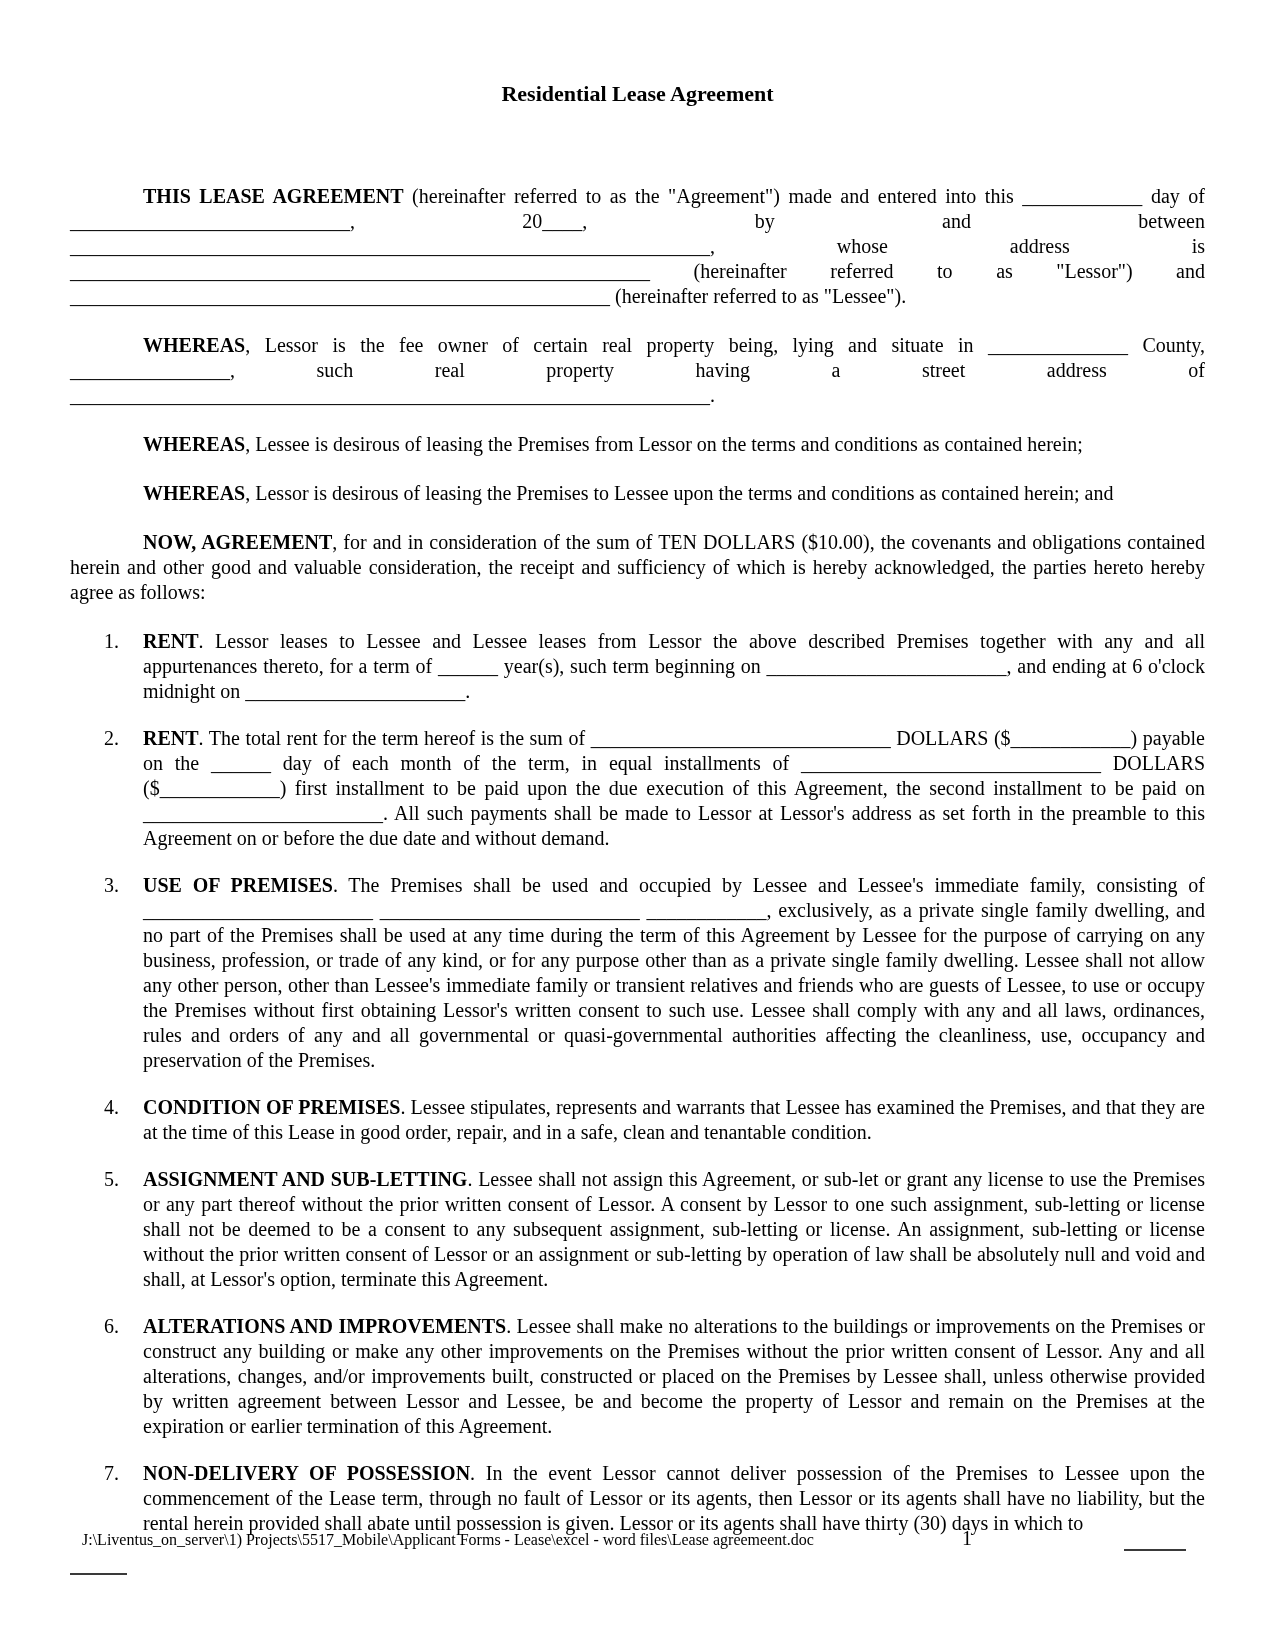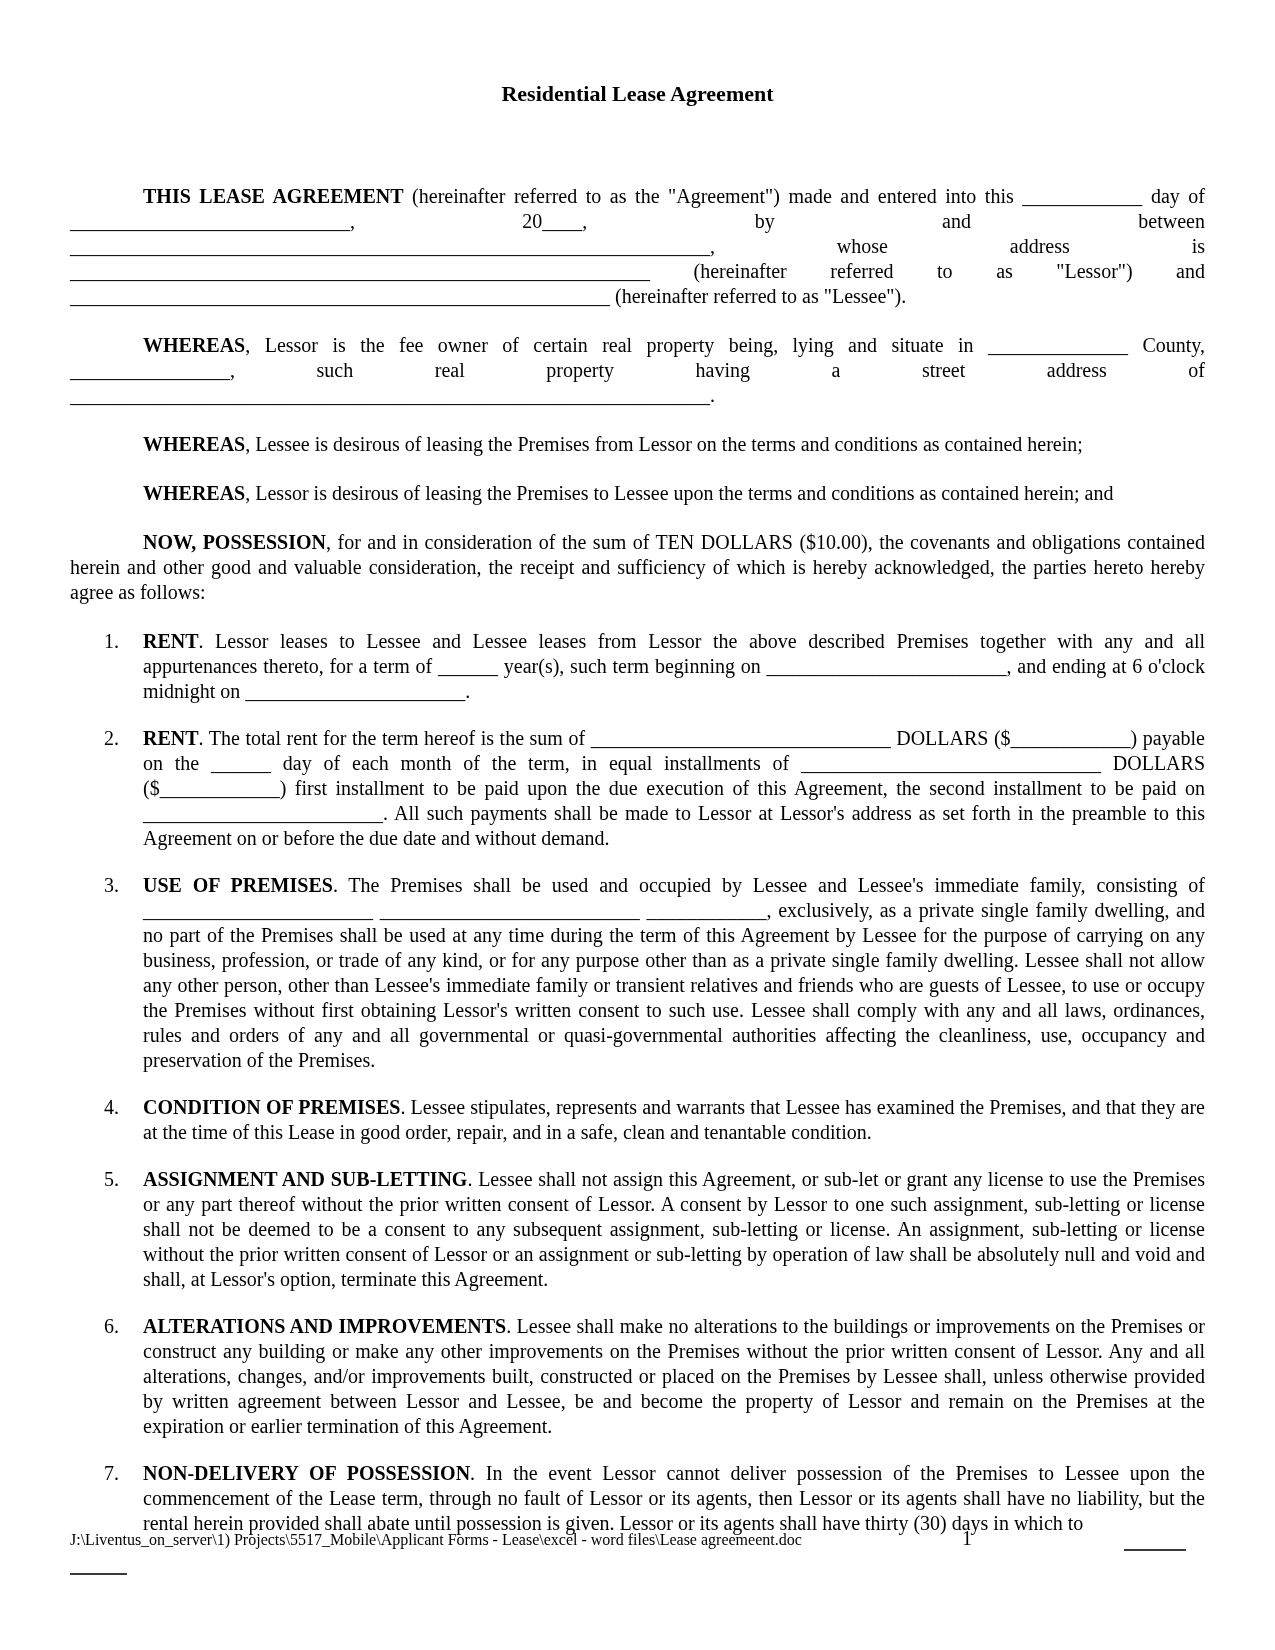--- a/index.html
+++ b/index.html
@@ -27,21 +27,21 @@
   .witnesseth {
     font-weight: bold; text-indent: 0;
     margin: 0 0 16px 0;
   }
   .lead { font-weight: bold; }
   .item { display: flex; margin: 0 0 22px 0; }
   .item-num { flex: 0 0 39px; margin-left: 34px; }
   .item-body { flex: 1; text-align: justify; }
   .sec-title { font-weight: bold; }
   .footer-path {
-    position: absolute; left: 70px; top: 1530px;
+    position: absolute; left: 82px; top: 1530px;
     font-size: 16px; line-height: 20px;
   }
   .footer-page {
     position: absolute; left: 962px; top: 1526px;
     font-size: 20px; line-height: 24px;
   }
   .blank-line-right {
     position: absolute; left: 1124px; top: 1536px;
     width: 62px; height: 13px;
     border-bottom: 2px solid #3a3a3a;
@@ -61,21 +61,21 @@
 
   <p class="para"><span class="lead">THIS LEASE AGREEMENT</span><span> (hereinafter referred to as the "Agreement") made and entered into this ____________ day of ____________________________, 20____, by and between ________________________________________________________________, whose address is __________________________________________________________ (hereinafter referred to as "Lessor") and ______________________________________________________ (hereinafter referred to as "Lessee").</span></p>
 
 
   <p class="para"><span class="lead">WHEREAS</span><span>, Lessor is the fee owner of certain real property being, lying and situate in ______________ County, ________________, such real property having a street address of ________________________________________________________________.</span></p>
 
   <p class="para"><span class="lead">WHEREAS</span><span>, Lessee is desirous of leasing the Premises from Lessor on the terms and conditions as contained herein;</span></p>
 
   <p class="para"><span class="lead">WHEREAS</span><span>, Lessor is desirous of leasing the Premises to Lessee upon the terms and conditions as contained herein; and</span></p>
 
-  <p class="para"><span class="lead">NOW, POSSESSION</span><span>, for and in consideration of the sum of TEN DOLLARS ($10.00), the covenants and obligations contained herein and other good and valuable consideration, the receipt and sufficiency of which is hereby acknowledged, the parties hereto hereby agree as follows:</span></p>
+  <p class="para"><span class="lead">NOW, AGREEMENT</span><span>, for and in consideration of the sum of TEN DOLLARS ($10.00), the covenants and obligations contained herein and other good and valuable consideration, the receipt and sufficiency of which is hereby acknowledged, the parties hereto hereby agree as follows:</span></p>
 
   <div class="item">
     <span class="item-num">1.</span>
     <div class="item-body"><span class="sec-title">RENT</span><span>.  Lessor leases to Lessee and Lessee leases from Lessor the above described Premises together with any and all appurtenances thereto, for a term of ______ year(s), such term beginning on ________________________, and ending at 6 o'clock midnight on ______________________.</span></div>
   </div>
 
   <div class="item">
     <span class="item-num">2.</span>
     <div class="item-body"><span class="sec-title">RENT</span><span>.  The total rent for the term hereof is the sum of ______________________________ DOLLARS ($____________) payable on the ______ day of each month of the term, in equal installments of ______________________________ DOLLARS ($____________) first installment to be paid upon the due execution of this Agreement, the second installment to be paid on ________________________.  All such payments shall be made to Lessor at Lessor's address as set forth in the preamble to this Agreement on or before the due date and without demand.</span></div>
   </div>

